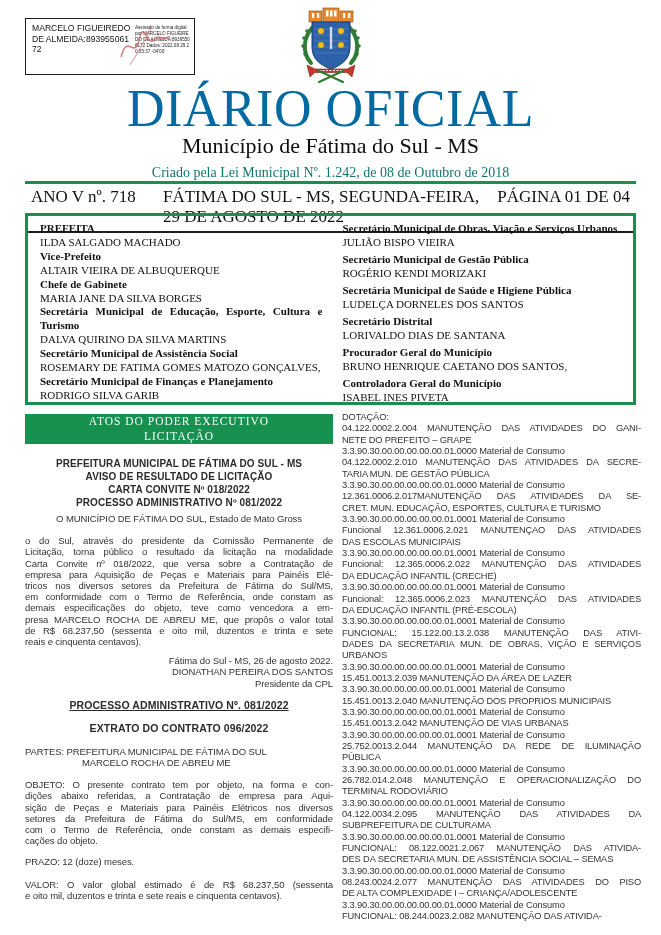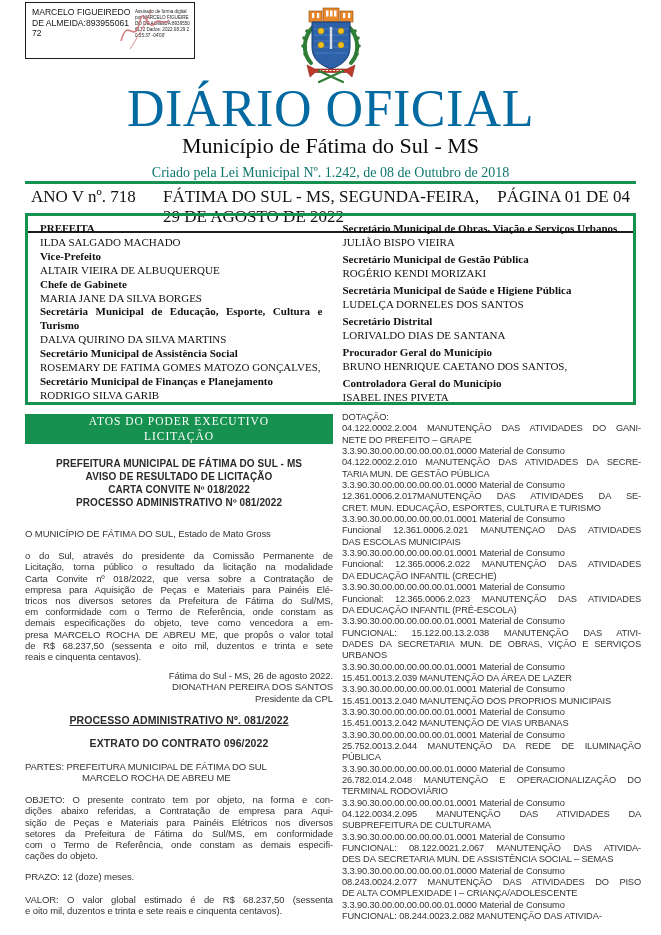--- a/index.html
+++ b/index.html
@@ -14,21 +14,21 @@
     background:#ffffff;
     font-family:"Liberation Serif", serif;
     color:var(--ink);
     position:relative;
     overflow:hidden;
   }
   .page{position:absolute;inset:0;}
 
   
   .sig-box{
-    position:absolute;left:25px;top:2px;width:170px;height:57px;
+    position:absolute;left:25px;top:18px;width:170px;height:57px;
     border:1px solid #1c1c1c;display:flex;padding:4px 4px 3px 6px;gap:4px;
     font-family:"Liberation Sans", sans-serif;
   }
   .sig-name{
     width:99px;font-size:8.6px;line-height:1.25;color:#151515;
     word-break:break-all;font-weight:500;
   }
   .sig-details{
     flex:1;font-size:4.6px;line-height:1.3;color:#242424;padding-top:2px;
     word-break:break-all;
@@ -75,21 +75,21 @@
   .banner{
     background:var(--green);color:#ffffff;text-align:center;
     font-size:11.5px;line-height:15px;height:15px;letter-spacing:1px;
   }
   .banner.first{margin-top:2px;}
   .banner.second{margin-bottom:13px;}
 
   .sans{font-family:"Liberation Sans", sans-serif;color:var(--body-ink);}
   .headings{text-align:center;font-weight:bold;font-size:10px;line-height:13px;letter-spacing:.1px;color:#2b2b2b;}
   .bodyline{font-size:9.5px;line-height:11.2px;letter-spacing:-.1px;white-space:normal;}
-  .intro{margin-top:19px;}
+  .intro{margin-top:4px;text-align:center;}
   .para{margin-top:11px;}
   .stretch{text-align:justify;text-align-last:justify;text-justify:inter-word;}
   .sigblock{margin-top:8px;text-align:right;}
   .proc-head{margin-top:10px;text-align:center;font-weight:bold;font-size:10.5px;text-decoration:underline;letter-spacing:.1px;color:#2b2b2b;}
   .extr-head{margin-top:11px;text-align:center;font-weight:bold;font-size:10.5px;letter-spacing:.1px;color:#2b2b2b;}
   .partes{margin-top:12px;}
   .partes2{margin-left:57px;}
   .prazo{margin-top:10px;}
 
   .col-right .bodyline{font-size:9.3px;line-height:11.35px;letter-spacing:-.15px;}

